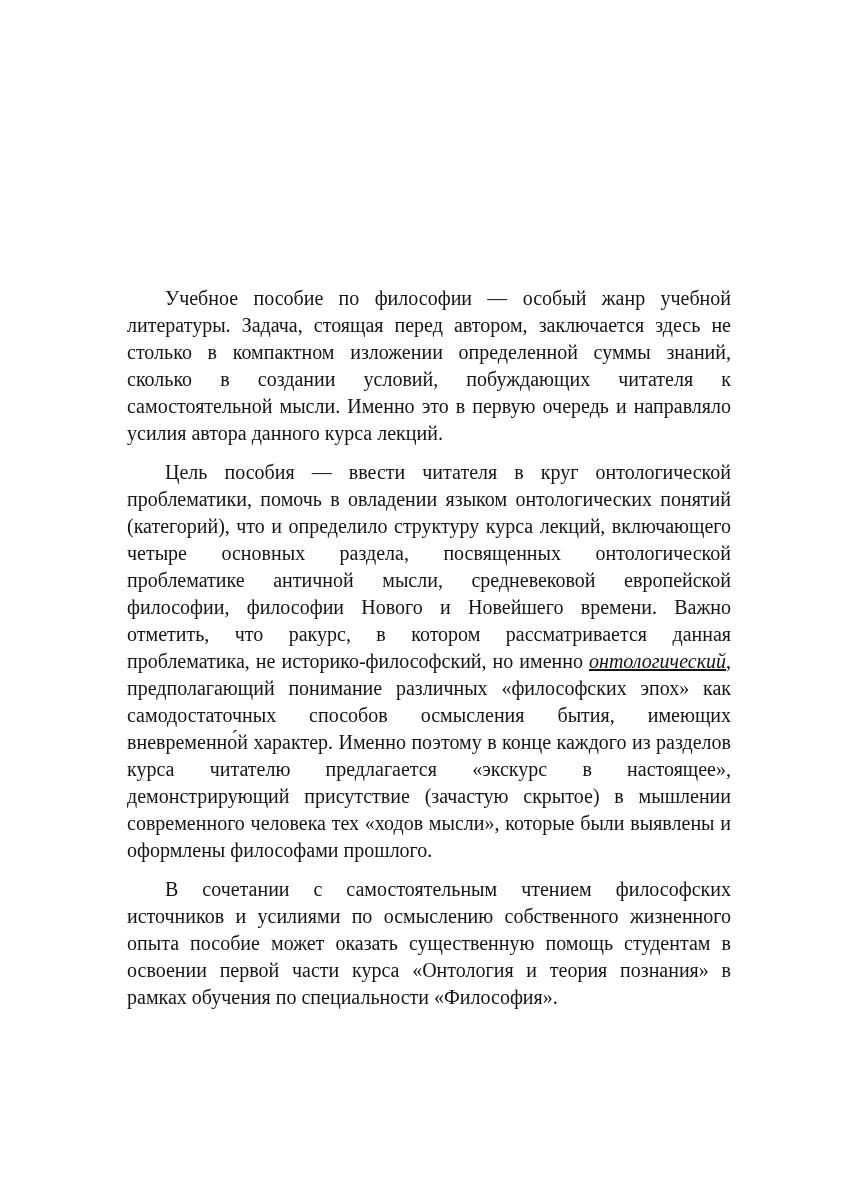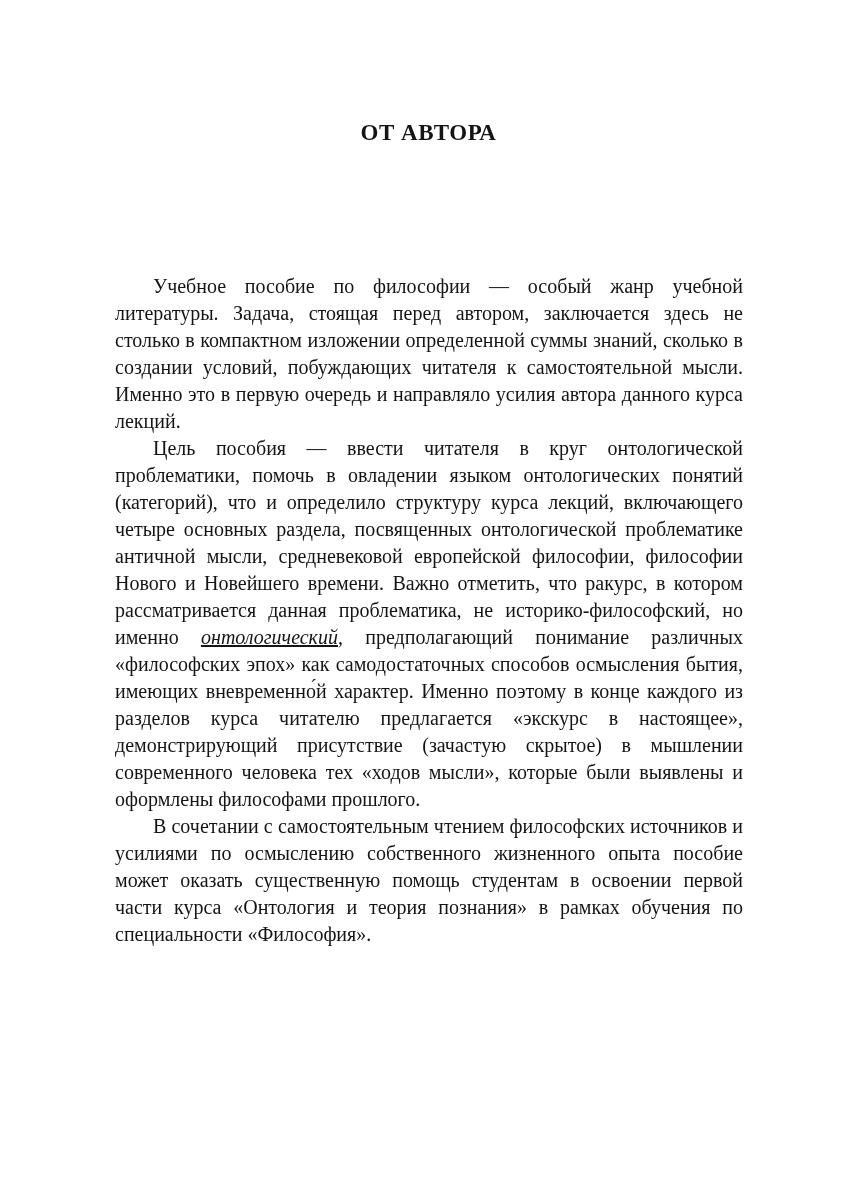--- a/index.html
+++ b/index.html
@@ -32,35 +32,34 @@
       top: 273px;
       left: 115px;
       width: 628px;
       font-size: 20px;
       line-height: 27px;
       text-align: justify;
       text-justify: inter-word;
       color: #141414;
     }
     .body-text p {
-      margin: 0;
+      margin: 12px;
       padding: 0;
       text-indent: 38px;
     }
     .italic {
       font-style: italic;
       text-decoration: underline;
     }
   </style>
 </head>
 <body>
 
 <div class="page">
 
-  <h1 class="page-title">ОТ АВТОРА</h1>
 
   <div class="body-text">
 
     <p><span>Учебное пособие по философии — особый жанр учебной литературы. Задача, стоящая перед автором, заключается здесь не столько в компактном изложении определенной суммы знаний, сколько в создании условий, побуждающих читателя к самостоятельной мысли. Именно это в первую очередь и направляло усилия автора данного курса лекций.</span></p>
 
     <p><span>Цель пособия — ввести читателя в круг онтологической проблематики, помочь в овладении языком онтологических понятий (категорий), что и определило структуру курса лекций, включающего четыре основных раздела, посвященных онтологической проблематике античной мысли, средневековой европейской философии, философии Нового и Новейшего времени. Важно отметить, что ракурс, в котором рассматривается данная проблематика, не историко-философский, но именно </span><span class="italic">онтологический</span><span>, предполагающий понимание различных «философских эпох» как самодостаточных способов осмысления бытия, имеющих вневременно́й характер. Именно поэтому в конце каждого из разделов курса читателю предлагается «экскурс в настоящее», демонстрирующий присутствие (зачастую скрытое) в мышлении современного человека тех «ходов мысли», которые были выявлены и оформлены философами прошлого.</span></p>
 
     <p><span>В сочетании с самостоятельным чтением философских источников и усилиями по осмыслению собственного жизненного опыта пособие может оказать существенную помощь студентам в освоении первой части курса «Онтология и теория познания» в рамках обучения по специальности «Философия».</span></p>
 
   </div>

